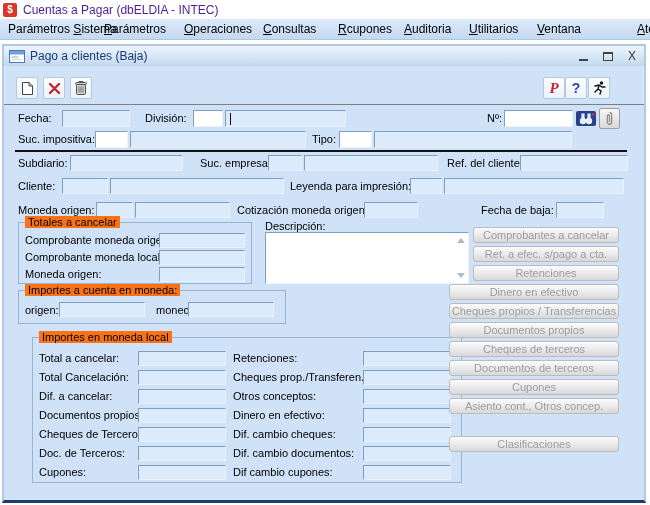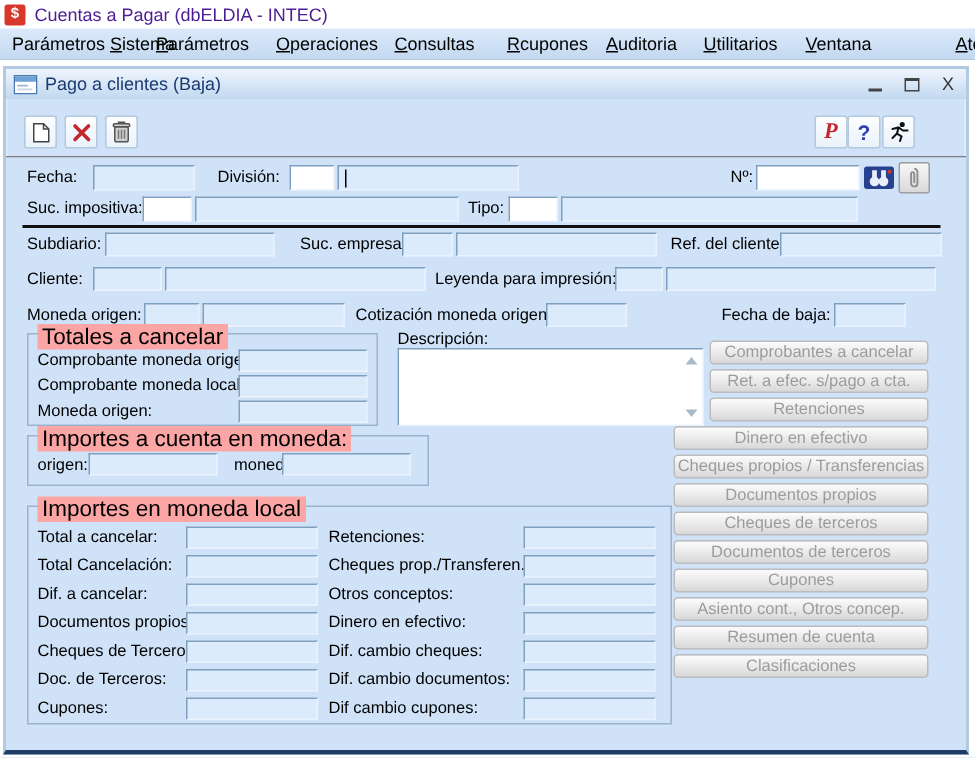--- a/index.html
+++ b/index.html
@@ -33,21 +33,21 @@
 
   
   .client{position:relative;height:395px;background:#cfe2f7;overflow:hidden}
   .lbl{position:absolute;font-size:11px;color:#000;white-space:nowrap}
   .fld{position:absolute;height:17px;background:#dcebfc;border:1px solid;border-color:#7f9fbf #eaf3fd #eaf3fd #7f9fbf}
   .fld.white{background:#fff}
   .fld.h16{height:16px}
   .fld.sm{height:15px}
   .sep{position:absolute;left:11px;top:45px;width:612px;height:2px;background:#111}
   .grp{position:absolute;border:1px solid #9ab4d0}
-  .grp-title{position:absolute;top:-7px;left:6px;background:#fca5a5;padding:0 3px;font-size:15px;white-space:nowrap;color:#000}
+  .grp-title{position:absolute;top:-7px;left:6px;background:#f97316;padding:0 3px;font-size:11px;white-space:nowrap;color:#000}
   .desc{position:absolute;left:261px;top:127px;width:204px;height:52px;background:#fff;border:1px solid;border-color:#7f9fbf #eaf3fd #eaf3fd #7f9fbf}
   .tri{position:absolute;right:3px;width:0;height:0;border-left:4px solid transparent;border-right:4px solid transparent}
   .tri.up{top:5px;border-bottom:5px solid #a9bac9}
   .tri.dn{bottom:5px;border-top:5px solid #a9bac9}
   .caret{position:absolute;left:4px;top:2px;width:1px;height:12px;background:#000}
   .sbtn{position:absolute;height:16px;font-size:11px;color:#9c9c9c;text-align:center;line-height:14px;background:linear-gradient(#fcfcfc,#e7e7e7 60%,#d8d8d8);border:1px solid #bcbcbc;border-radius:3px;overflow:hidden;white-space:nowrap}
   .minibtn{background:linear-gradient(#f7f7f7,#d9d9d9);border:1px solid #9e9e9e;border-radius:2px;display:flex;align-items:center;justify-content:center}
 </style>
 </head>
 <body>
@@ -195,21 +195,21 @@
     </div>
 
     <div class="grp" style="left:14px;top:185px;width:268px;height:34px">
       <span class="grp-title">Importes a cuenta en moneda:</span>
       <span class="lbl" style="left:6px;top:13px">origen:</span>
       <div class="fld sm" style="left:40px;top:11px;width:86px"></div>
       <span class="lbl" style="left:137px;top:13px">moneda:</span>
       <div class="fld sm" style="left:169px;top:11px;width:86px"></div>
     </div>
 
-    <div class="grp" style="left:14px;top:232px;width:430px;height:146px">
+    <div class="grp" style="left:28px;top:232px;width:430px;height:146px">
       <span class="grp-title">Importes en moneda local</span>
     <div class="lbl" style="left: 6px; top: 14px;">Total a cancelar:</div>
         <div class="fld sm" style="left: 105px; top: 13px; width: 88px;"></div>
         <div class="lbl" style="left: 6px; top: 33px;">Total Cancelación:</div>
         <div class="fld sm" style="left: 105px; top: 32px; width: 88px;"></div>
         <div class="lbl" style="left: 6px; top: 52px;">Dif. a cancelar:</div>
         <div class="fld sm" style="left: 105px; top: 51px; width: 88px;"></div>
         <div class="lbl" style="left: 6px; top: 71px;">Documentos propios:</div>
         <div class="fld sm" style="left: 105px; top: 70px; width: 88px;"></div>
         <div class="lbl" style="left: 6px; top: 90px;">Cheques de Terceros:</div>
@@ -238,18 +238,17 @@
         <div class="sbtn" style="left: 469px; top: 122px; width: 146px; pointer-events: auto;">Comprobantes a cancelar</div>
         <div class="sbtn" style="left: 469px; top: 141px; width: 146px; pointer-events: auto;">Ret. a efec. s/pago a cta.</div>
         <div class="sbtn" style="left: 469px; top: 160px; width: 146px; pointer-events: auto;">Retenciones</div>
         <div class="sbtn" style="left: 445px; top: 179px; width: 170px; pointer-events: auto;">Dinero en efectivo</div>
         <div class="sbtn" style="left: 445px; top: 198px; width: 170px; pointer-events: auto;">Cheques propios / Transferencias</div>
         <div class="sbtn" style="left: 445px; top: 217px; width: 170px; pointer-events: auto;">Documentos propios</div>
         <div class="sbtn" style="left: 445px; top: 236px; width: 170px; pointer-events: auto;">Cheques de terceros</div>
         <div class="sbtn" style="left: 445px; top: 255px; width: 170px; pointer-events: auto;">Documentos de terceros</div>
         <div class="sbtn" style="left: 445px; top: 274px; width: 170px; pointer-events: auto;">Cupones</div>
         <div class="sbtn" style="left: 445px; top: 293px; width: 170px; pointer-events: auto;">Asiento cont., Otros concep.</div>
-        <div class="sbtn" style="left: 445px; top: 312px; width: 170px; pointer-events: auto;">Resumen de cuenta</div>
         <div class="sbtn" style="left: 445px; top: 331px; width: 170px; pointer-events: auto;">Clasificaciones</div>
       </div>
 
   </div>
 </div>
 
 </body></html>

